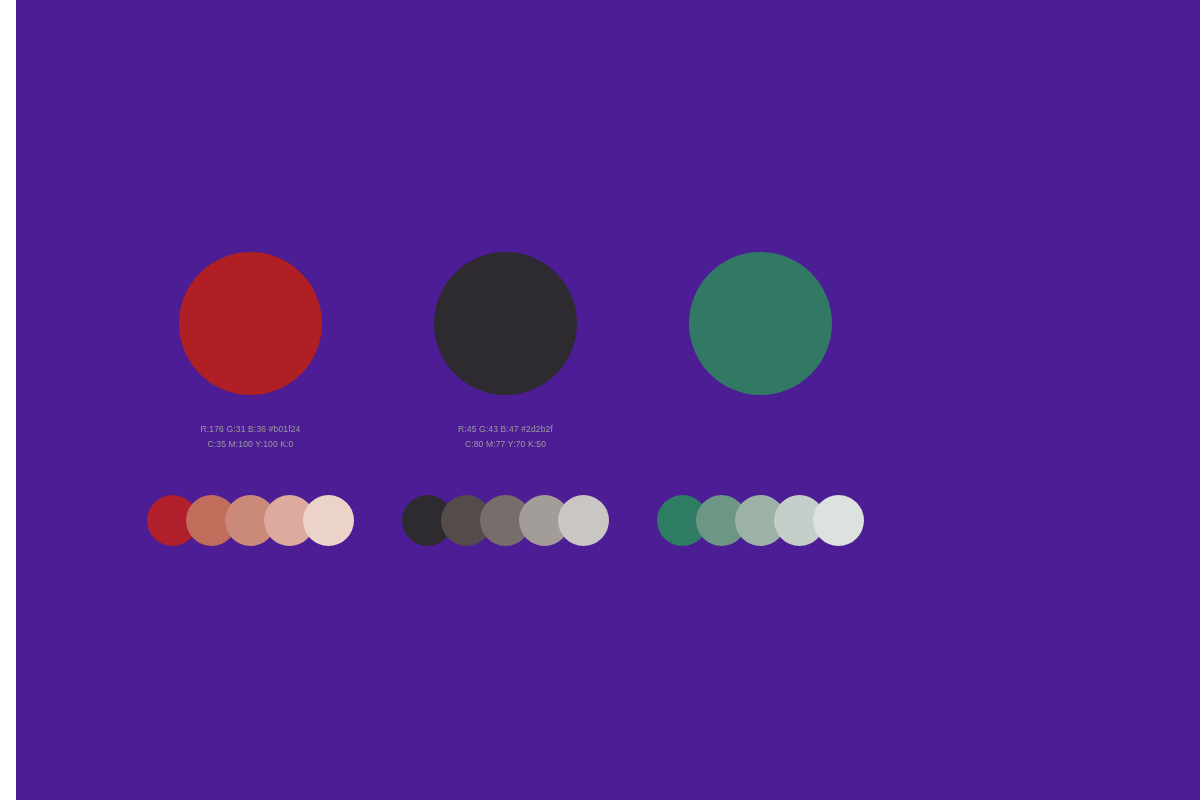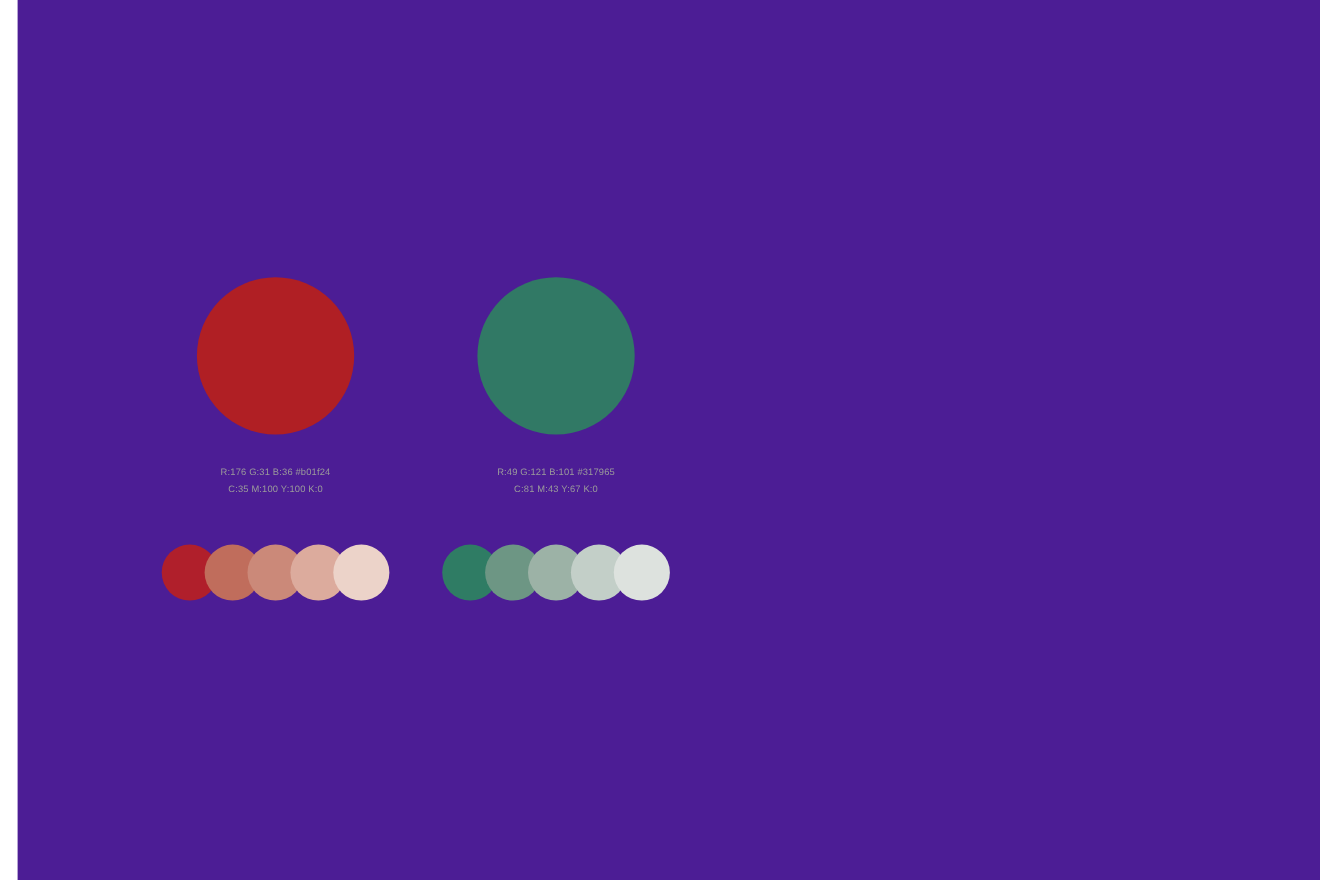--- a/index.html
+++ b/index.html
@@ -98,27 +98,37 @@
       </div>
       <div class="tint-row">
         <div class="tint t0" style="background-color: rgb(176, 31, 43);"></div>
         <div class="tint t1" style="background-color: rgb(192, 109, 92);"></div>
         <div class="tint t2" style="background-color: rgb(203, 137, 121);"></div>
         <div class="tint t3" style="background-color: rgb(220, 171, 157);"></div>
         <div class="tint t4" style="background-color: rgb(236, 211, 201);"></div>
       </div>
     </div>
 
+    <div class="palette-col">
+      <div class="main-swatch" style="background-color: rgb(45, 43, 47);"></div>
+      <div class="swatch-info" style="color: rgb(155, 155, 155);">
+        <span class="line">R:45  G:43  B:47   #2d2b2f</span>
+        <span class="line">C:80  M:77  Y:70  K:50</span>
+      </div>
+      <div class="tint-row">
+        <div class="tint t0" style="background-color: rgb(45, 43, 47);"></div>
+        <div class="tint t1" style="background-color: rgb(84, 76, 75);"></div>
+        <div class="tint t2" style="background-color: rgb(119, 110, 108);"></div>
+        <div class="tint t3" style="background-color: rgb(163, 157, 154);"></div>
+        <div class="tint t4" style="background-color: rgb(202, 198, 195);"></div>
+      </div>
+    </div>
 
     <div class="palette-col">
       <div class="main-swatch" style="background-color: rgb(49, 121, 101);"></div>
-      <div class="swatch-info" style="color: rgb(155, 155, 155);">
-        <span class="line">R:49  G:121  B:101   #317965</span>
-        <span class="line">C:81  M:43  Y:67  K:0</span>
-      </div>
       <div class="tint-row">
         <div class="tint t0" style="background-color: rgb(47, 124, 100);"></div>
         <div class="tint t1" style="background-color: rgb(109, 150, 132);"></div>
         <div class="tint t2" style="background-color: rgb(156, 178, 166);"></div>
         <div class="tint t3" style="background-color: rgb(195, 207, 200);"></div>
         <div class="tint t4" style="background-color: rgb(221, 226, 222);"></div>
       </div>
     </div>
 
 

